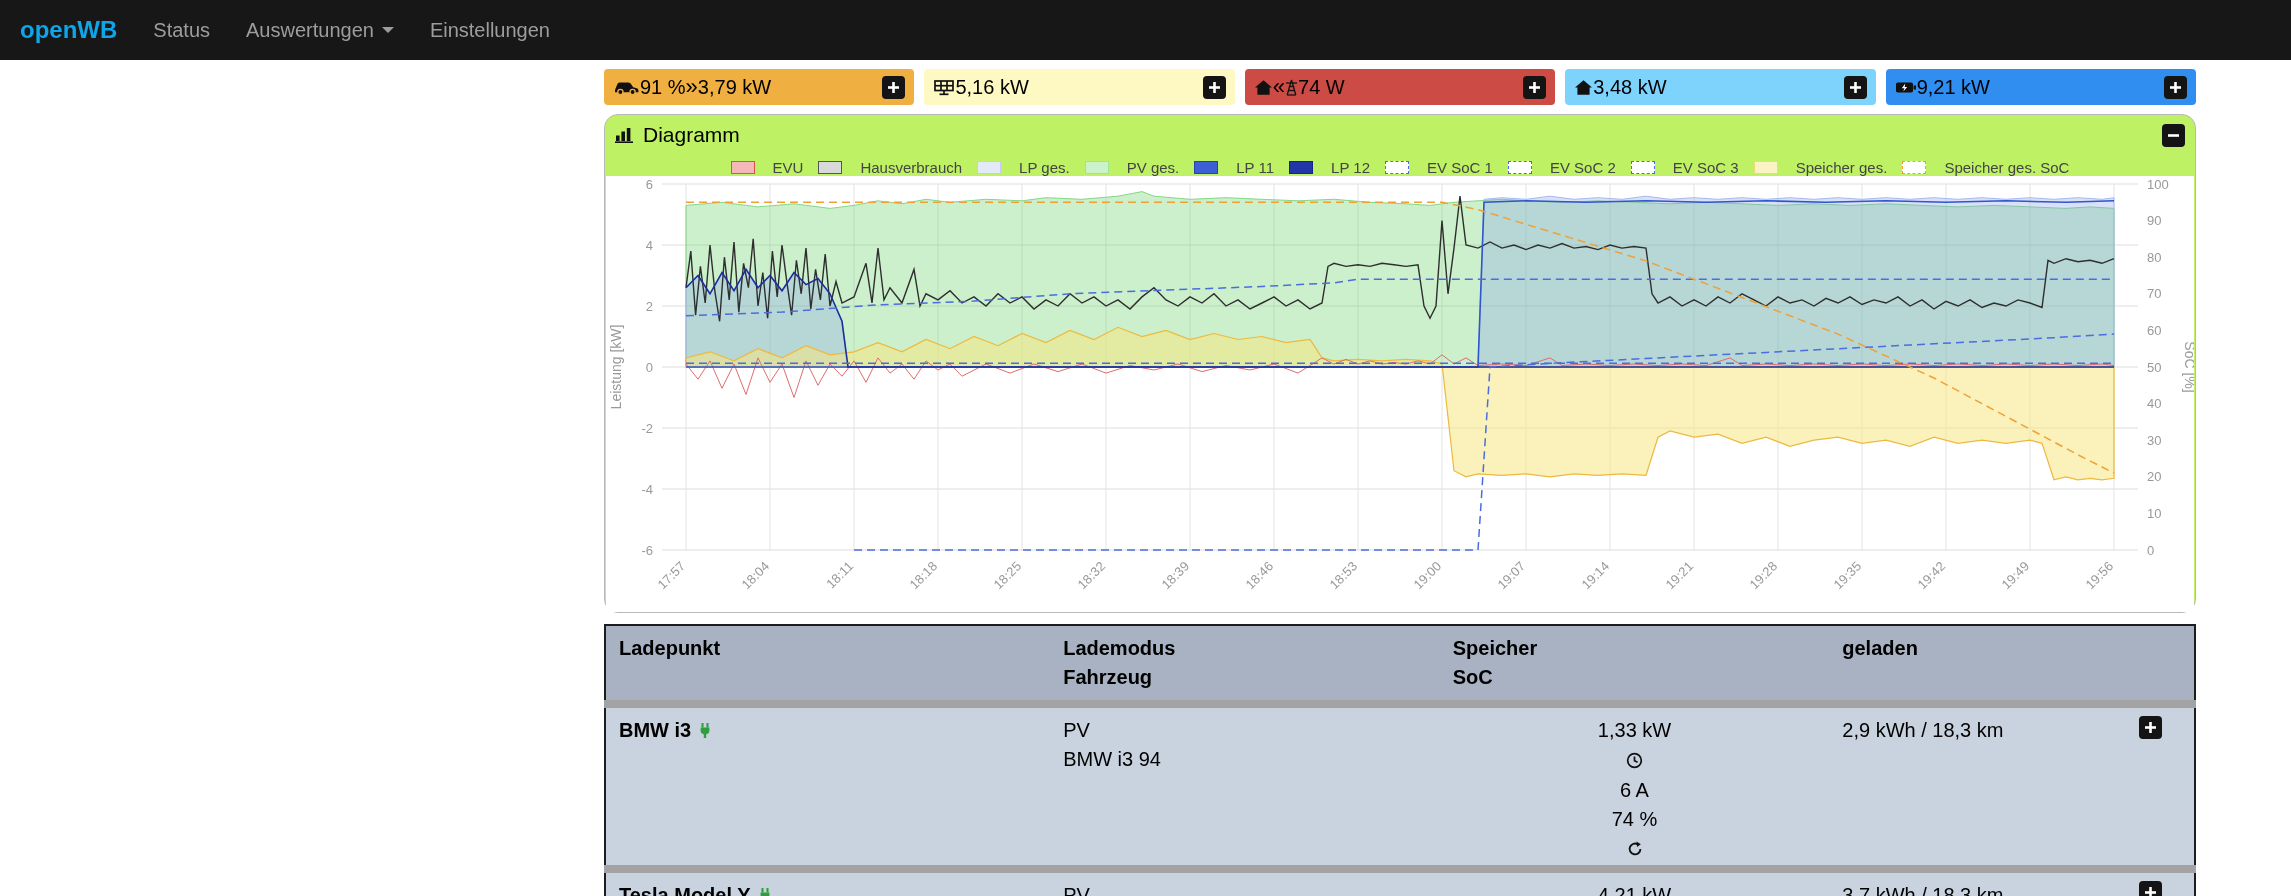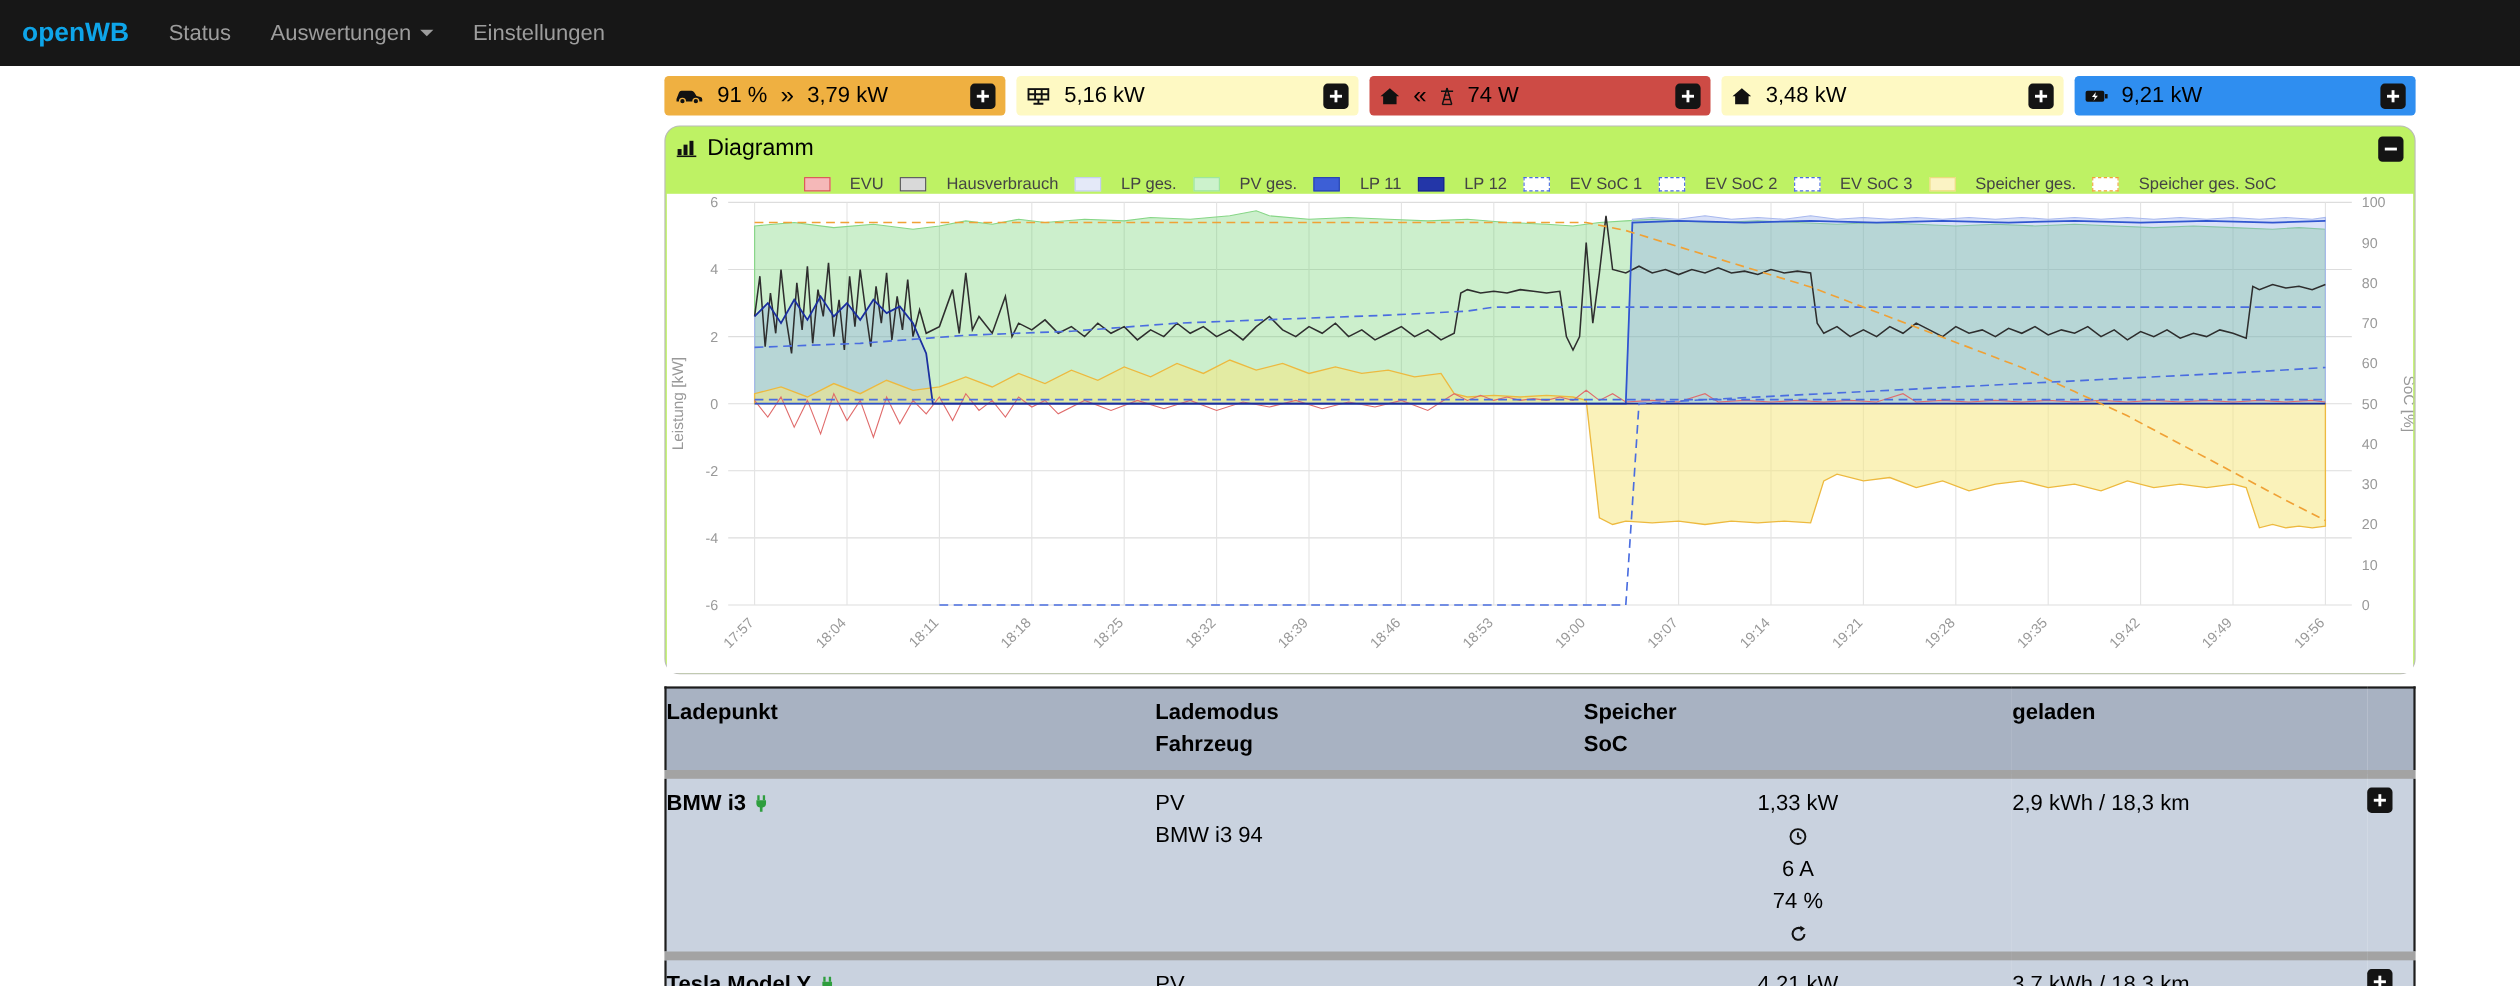--- a/index.html
+++ b/index.html
@@ -7,36 +7,36 @@
   .navbar{height:60px;background:#171717;display:flex;align-items:center;
     padding:0 20px;box-sizing:border-box;}
   .brand{color:#0ea5e9;font-size:24px;font-weight:600;margin-right:36px;cursor:pointer;}
   .nav-link{color:#9d9d9d;font-size:20px;margin-right:36px;display:flex;
     align-items:center;cursor:pointer;}
   .caret{display:inline-block;width:0;height:0;border-left:6px solid transparent;
     border-right:6px solid transparent;border-top:6px solid #9d9d9d;margin-left:8px;}
   .container{position:absolute;left:604px;top:69px;width:1592px;}
   .badges{display:flex;gap:10px;}
   .badge{flex:1;height:36px;border-radius:4px;display:flex;align-items:center;
-    gap:12px;padding:0 9px;font-size:20px;box-sizing:border-box;cursor:pointer;}
+    gap:0;padding:0 9px;font-size:20px;box-sizing:border-box;cursor:pointer;}
   .badge .spacer,.card-header .spacer{flex:1;}
   .glyph{font-size:22px;line-height:1;}
   .sq-btn{width:23px;height:23px;background:#141414;border-radius:4px;display:flex;
     align-items:center;justify-content:center;cursor:pointer;flex:0 0 auto;}
   .card{margin-top:9px;border:1px solid #b9b9b9;border-radius:14px;background:#bef264;}
   .card-header{display:flex;align-items:center;gap:9px;height:40px;padding:0 10px;
     font-size:21px;}
   .legend{display:flex;justify-content:center;align-items:center;gap:15px;
     font-size:15px;color:#444;margin:4px 0 0;flex-wrap:wrap;}
   .legend-item{display:flex;align-items:center;gap:18px;}
   .legend-box{width:24px;height:13px;box-sizing:border-box;background:#fff;}
   #chart-svg{display:block;margin:0 auto;}
   table.lp{width:100%;border-collapse:collapse;margin-top:11px;
     border:2px solid #1d1d1d;font-size:20px;}
-  table.lp th,table.lp td{padding:8px 0;text-align:left;vertical-align:top;
+  table.lp th,table.lp td{padding:8px 13px;text-align:left;vertical-align:top;
     line-height:1.45;}
   table.lp thead th{background:#a8b2c2;font-weight:700;}
   table.lp tbody td{background:#c9d2df;}
   table.lp tbody tr{border-top:8px solid #a3a3a3;}
   .cell-name{font-weight:700;display:flex;align-items:center;gap:7px;}
   .cell-line{display:flex;align-items:center;gap:7px;flex-direction:column;}
   .btn-cell{text-align:right;width:42px;}
   .icon{display:inline-flex;align-items:center;}
 </style>
 </head>
@@ -121,21 +121,21 @@
       <span>74 W</span>
       <span class="spacer"></span>
       <span class="sq-btn">
         <svg width="13" height="13" viewBox="0 0 13 13">
             <rect x="5.2" y="1" width="2.6" height="11" fill="#fff"></rect>
             <rect x="1" y="5.2" width="11" height="2.6" fill="#fff"></rect>
           </svg>
       </span>
     </div>
 
-    <div class="badge" style="background: #fef9c3;">
+    <div class="badge" style="background: #7dd3fc;">
       <span class="icon">
         <svg width="19" height="17" viewBox="0 0 19 17">
             <path d="M9.5 1.2 L18 8.4 L15.6 8.4 L15.6 15.8 L3.4 15.8 L3.4 8.4 L1 8.4 Z" fill="#111"></path>
           </svg>
       </span>
       <span>3,48 kW</span>
       <span class="spacer"></span>
       <span class="sq-btn">
         <svg width="13" height="13" viewBox="0 0 13 13">
             <rect x="5.2" y="1" width="2.6" height="11" fill="#fff"></rect>

